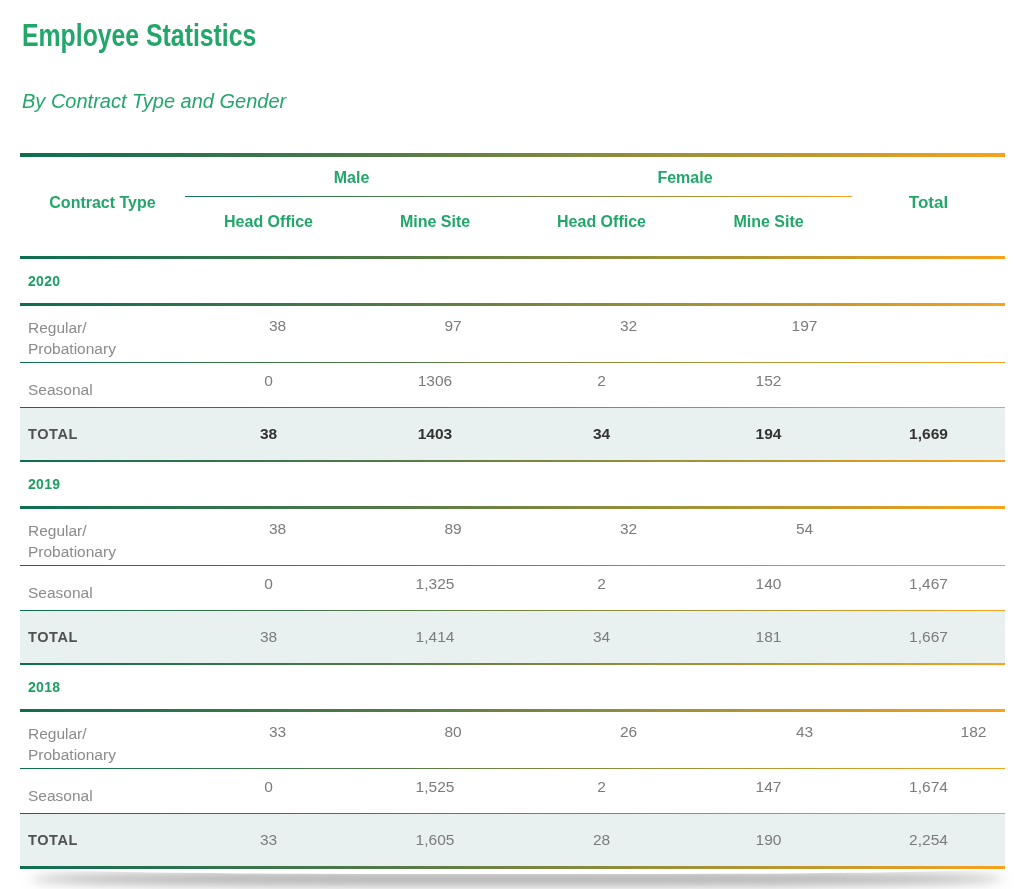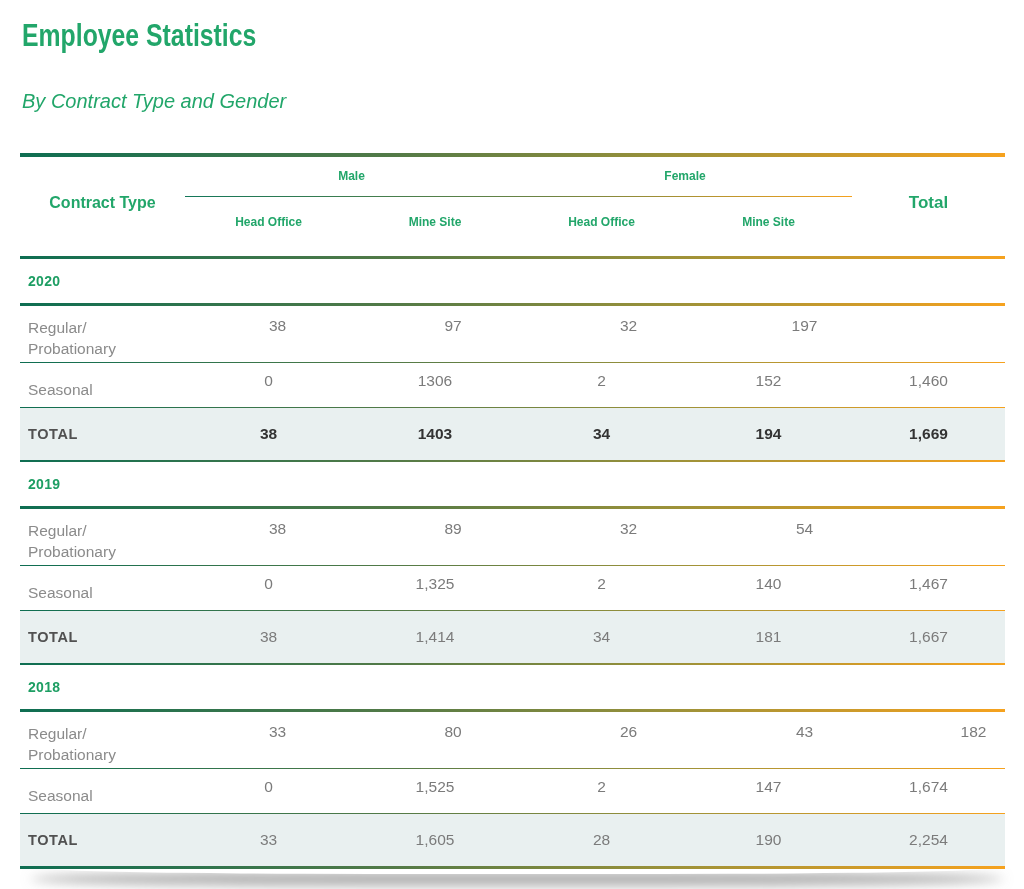--- a/index.html
+++ b/index.html
@@ -14,21 +14,21 @@
 
   .table { margin:40px 0 0 20px; width:985px; }
   .hr { width:100%; background:linear-gradient(to right,#0e6e52 0%,#537a47 38%,#99913a 65%,#f6a21e 100%); }
   .h4 { height:4px; } .h3 { height:3px; } .h2 { height:2px; } .h1 { height:1px; }
 
   .grid { display:grid; grid-template-columns:165px 167px 166px 167px 167px 153px; }
 
   
   .thead { padding-top:9px; }
   .thead .grid { grid-template-rows:30px 1px 42px; }
-  .th { color:#22a66a; font-weight:700; font-size:12px; text-align:center; }
+  .th { color:#22a66a; font-weight:700; font-size:16px; text-align:center; }
   .th-contract { grid-column:1; grid-row:1/4; align-self:center; font-size:16px; line-height:21px; }
   .th-male   { grid-column:2/4; grid-row:1; align-self:start; padding-top:3px; }
   .th-female { grid-column:4/6; grid-row:1; align-self:start; padding-top:3px; }
   .th-total  { grid-column:6; grid-row:1/4; align-self:center; font-size:17px; }
   .th-underline { grid-column:2/6; grid-row:2; height:1px;
     background:linear-gradient(to right,#13775a 0%,#6f8442 55%,#f6a21e 100%); }
   .th-sub { grid-row:3; align-self:center; padding-top:8px; }
   .thead-gap { height:17px; }
 
   
@@ -94,21 +94,20 @@
       </div>
       <div class="hr h1"></div>
       <div class="row r-sea grid">
         <div class="cell lbl">
             <span>Seasonal</span>
           </div>
         <div class="cell val">0</div>
         <div class="cell val">1306</div>
         <div class="cell val">2</div>
         <div class="cell val">152</div>
-        <div class="cell val">1,460</div>
       </div>
       <div class="hr h1"></div>
       <div class="row r-total strong grid">
         <div class="cell lbl">
             <span>TOTAL</span>
           </div>
         <div class="cell val">38</div>
         <div class="cell val">1403</div>
         <div class="cell val">34</div>
         <div class="cell val">194</div>

